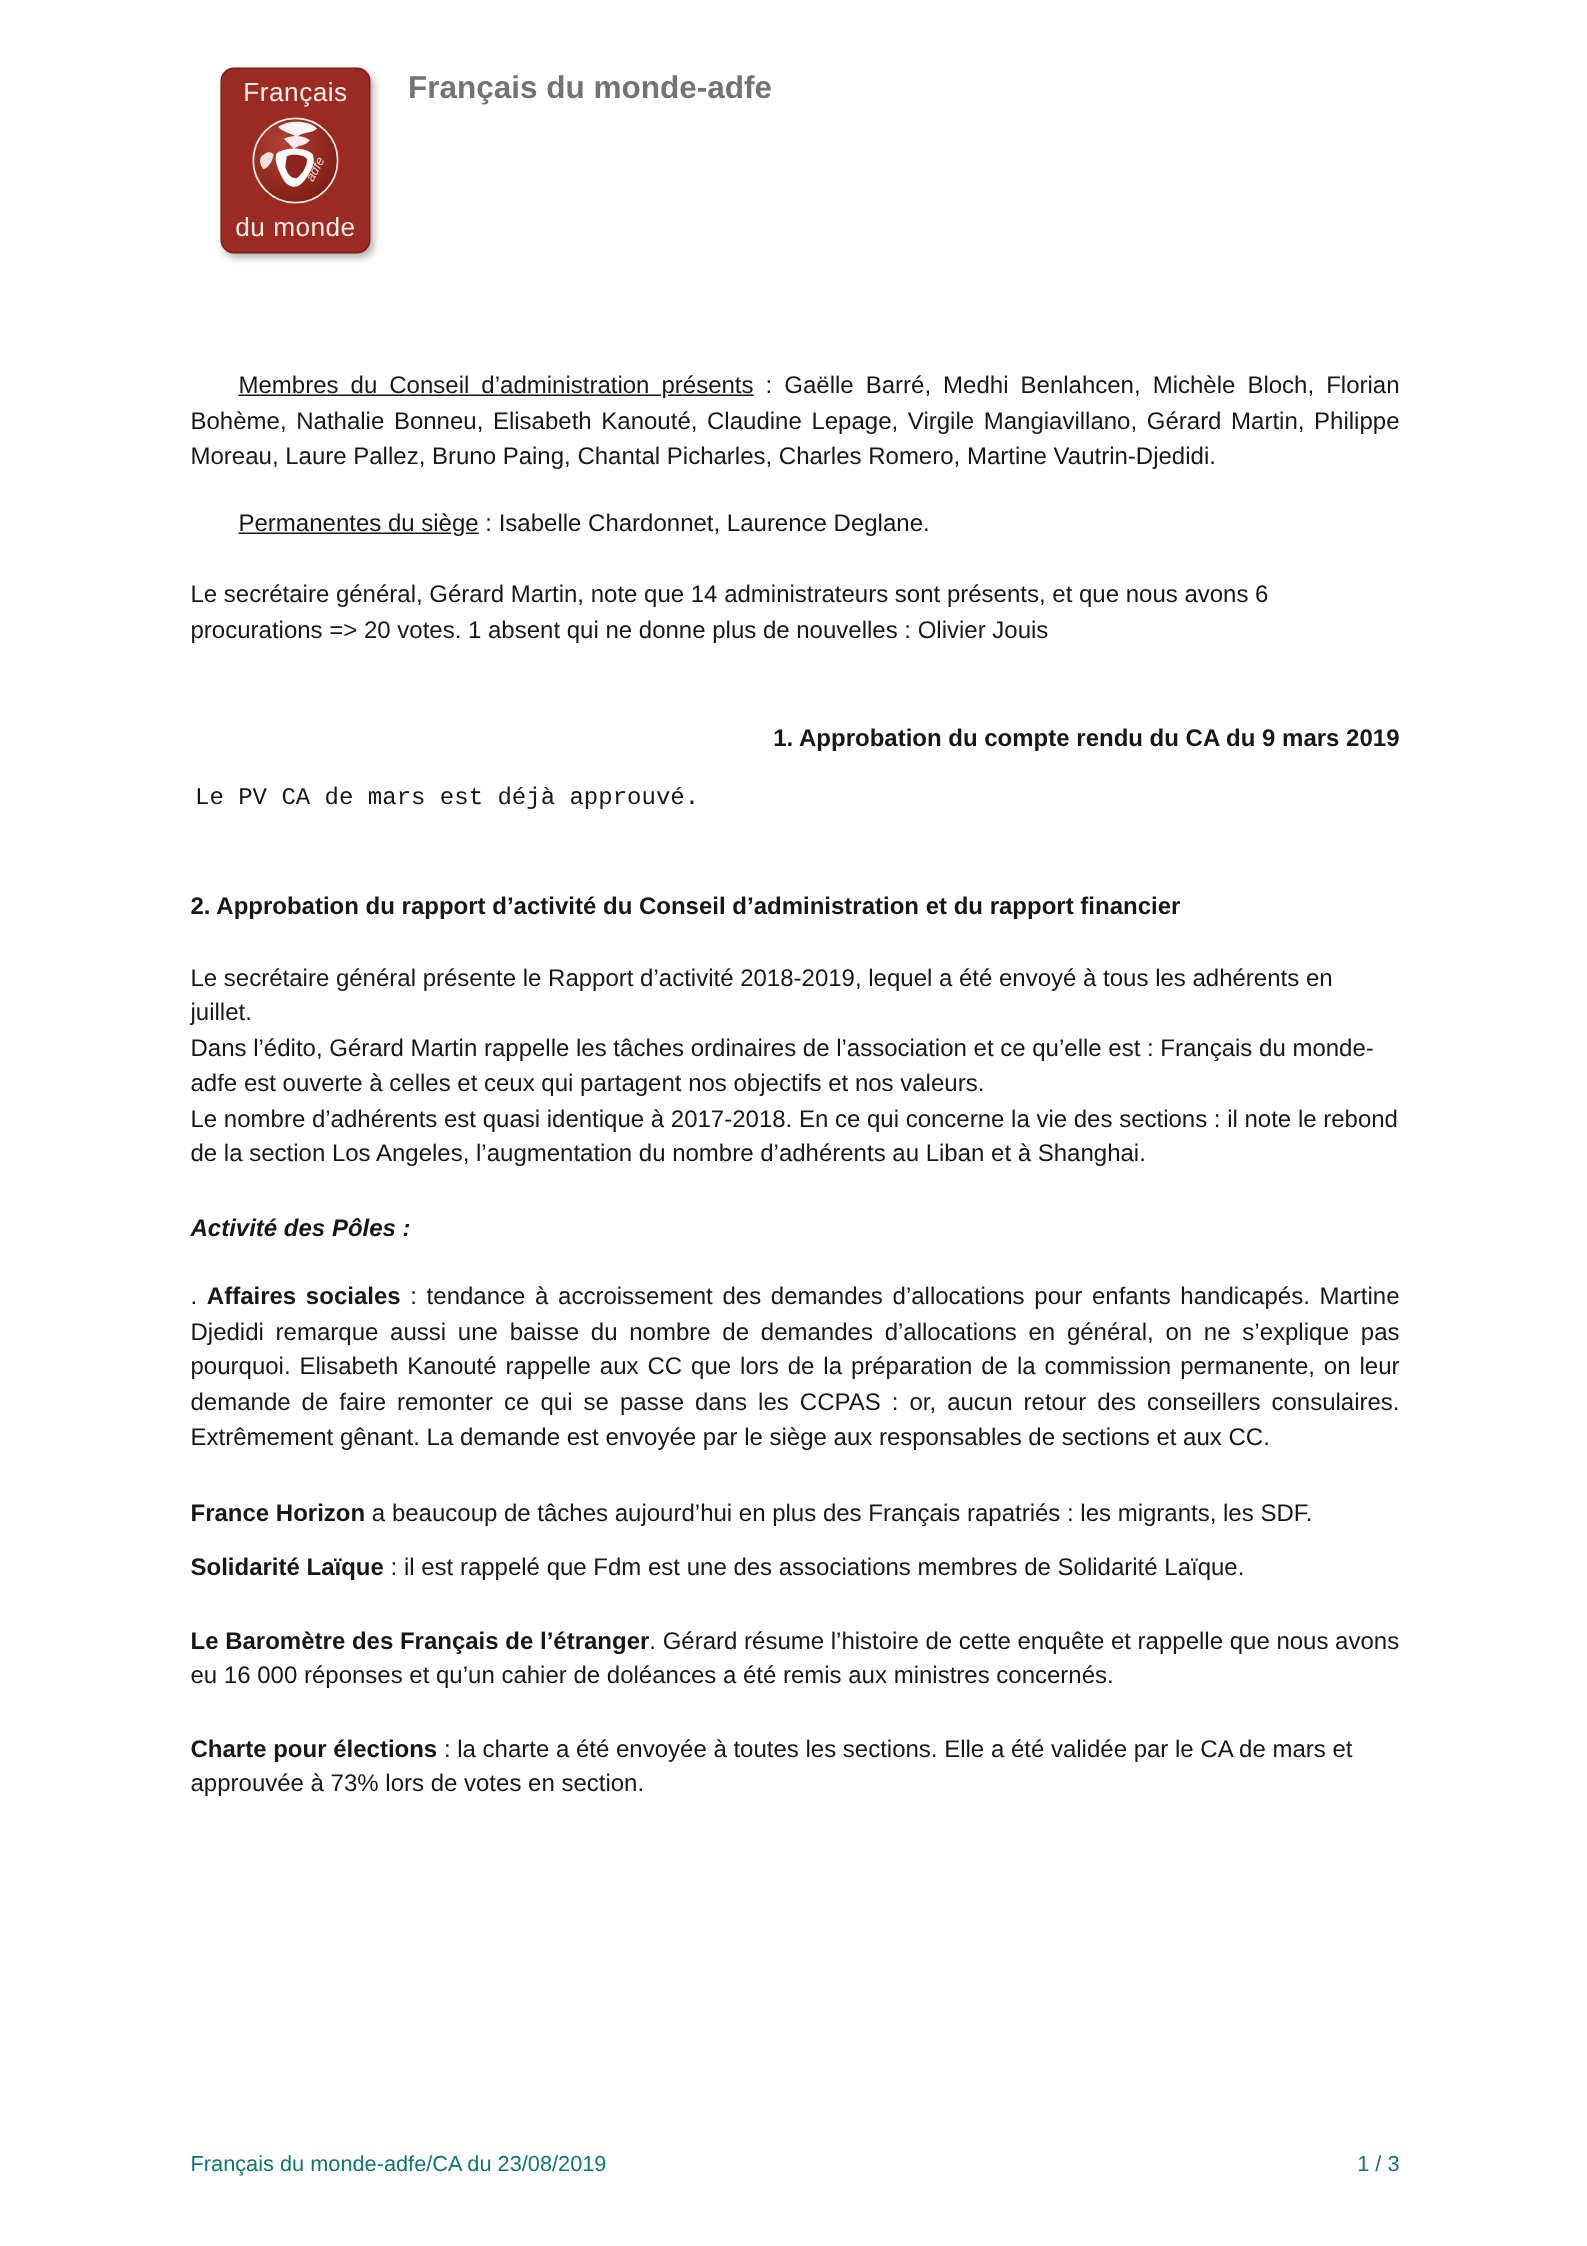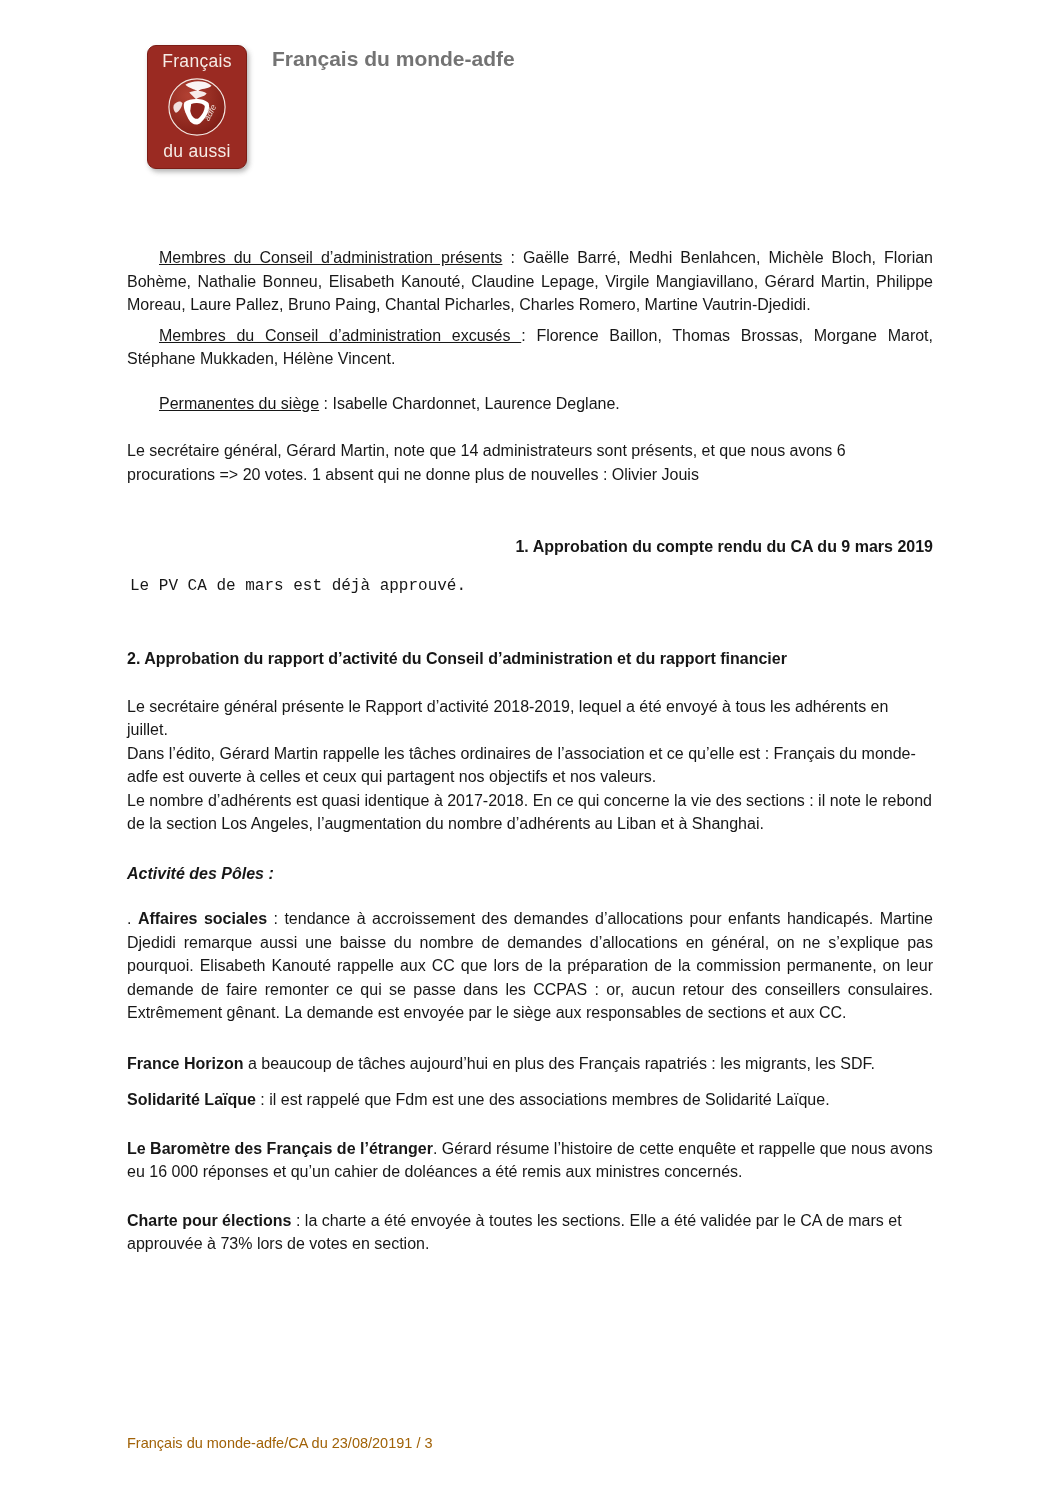--- a/index.html
+++ b/index.html
@@ -52,22 +52,22 @@
   #poles-heading { margin-top: 26px; font-weight: bold; font-style: italic; }
   #p-affaires    { margin-top: 22px; }
   #p-france      { margin-top: 27px; }
   #p-solidarite  { margin-top: 13px; }
   #p-barometre   { margin-top: 25px; }
   #p-charte      { margin-top: 25px; }
 
   
   .footer {
     position: absolute; left: 127px; right: 125px; top: 1435px;
-    display: flex; justify-content: flex-start;
-    font-size: 14.5px; color: #a16207;
+    display: flex; justify-content: space-between;
+    font-size: 14.5px; color: #0f766e;
   }
 </style>
 </head>
 <body>
 
 <div class="page">
 
   <div class="header">
     <div class="logo">
       <div class="logo-text">Français</div>
@@ -79,32 +79,31 @@
           </radialGradient>
         </defs>
         <circle cx="32" cy="32" r="29" fill="url(#gg)" stroke="#f3e8e2" stroke-width="1.2"></circle>
         <path d="M20 9 C27 4,41 4,47 10 C43 14,36 12,33 16 C29 13,24 13,20 9 Z" fill="#ffffff" opacity="0.95"></path>
         <path d="M24 17 C30 14,38 15,42 18 C39 22,34 21,31 24 C28 21,26 19,24 17 Z" fill="#ffffff" opacity="0.9"></path>
         <path d="M19 27 C26 22,40 23,44 28 C46 34,42 42,36 48 C32 52,26 50,23 44 C20 38,17 32,19 27 Z" fill="#ffffff"></path>
         <path d="M26 29 C31 27,38 28,40 31 C40 36,37 41,33 44 C29 45,26 41,25 36 Z" fill="#8d241d"></path>
         <path d="M8 30 C11 26,15 25,17 28 C16 33,13 37,10 38 C8 36,7 33,8 30 Z" fill="#ffffff" opacity="0.85"></path>
         <text x="44" y="47" fill="#e9d7cf" font-size="9" font-style="italic" transform="rotate(-62 44 47)">adfe</text>
       </svg>
-      <div class="logo-text">du aussi</div>
+      <div class="logo-text">du monde</div>
     </div>
     <div class="titles">
       <div class="title-line">Français du monde-adfe</div>
     </div>
   </div>
 
   <div class="content">
 
     <p id="p-presents" class="just"><span class="u">Membres du Conseil d’administration présents</span><span> : </span><span>Gaëlle Barré, Medhi Benlahcen, Michèle Bloch, Florian Bohème, Nathalie Bonneu, Elisabeth Kanouté, Claudine Lepage, Virgile Mangiavillano, Gérard Martin, Philippe Moreau, Laure Pallez, Bruno Paing, Chantal Picharles, Charles Romero, Martine Vautrin-Djedidi.</span></p>
 
-    <p id="p-excuses" class="just"><span class="u">Membres du Conseil d’administration excusés </span><span>: </span><span>Florence Baillon, Thomas Brossas, Morgane Marot, Stéphane Mukkaden, Hélène Vincent.</span></p>
 
     <p id="p-permanentes"><span class="u">Permanentes du siège</span><span> : </span><span>Isabelle Chardonnet, Laurence Deglane.</span></p>
 
     <p id="p-quorum">Le secrétaire général, Gérard Martin, note que 14 administrateurs sont présents, et que nous avons 6 procurations =&gt; 20 votes. 1 absent qui ne donne plus de nouvelles : Olivier Jouis</p>
 
     <p id="s1-heading">1. Approbation du compte rendu du CA du 9 mars 2019</p>
     <p id="s1-body">Le PV CA de mars est déjà approuvé.</p>
 
     <p id="s2-heading">2. Approbation du rapport d’activité du Conseil d’administration et du rapport financier</p>
     <p id="s2-para1">Le secrétaire général présente le Rapport d’activité 2018-2019, lequel a été envoyé à tous les adhérents en juillet.</p>

